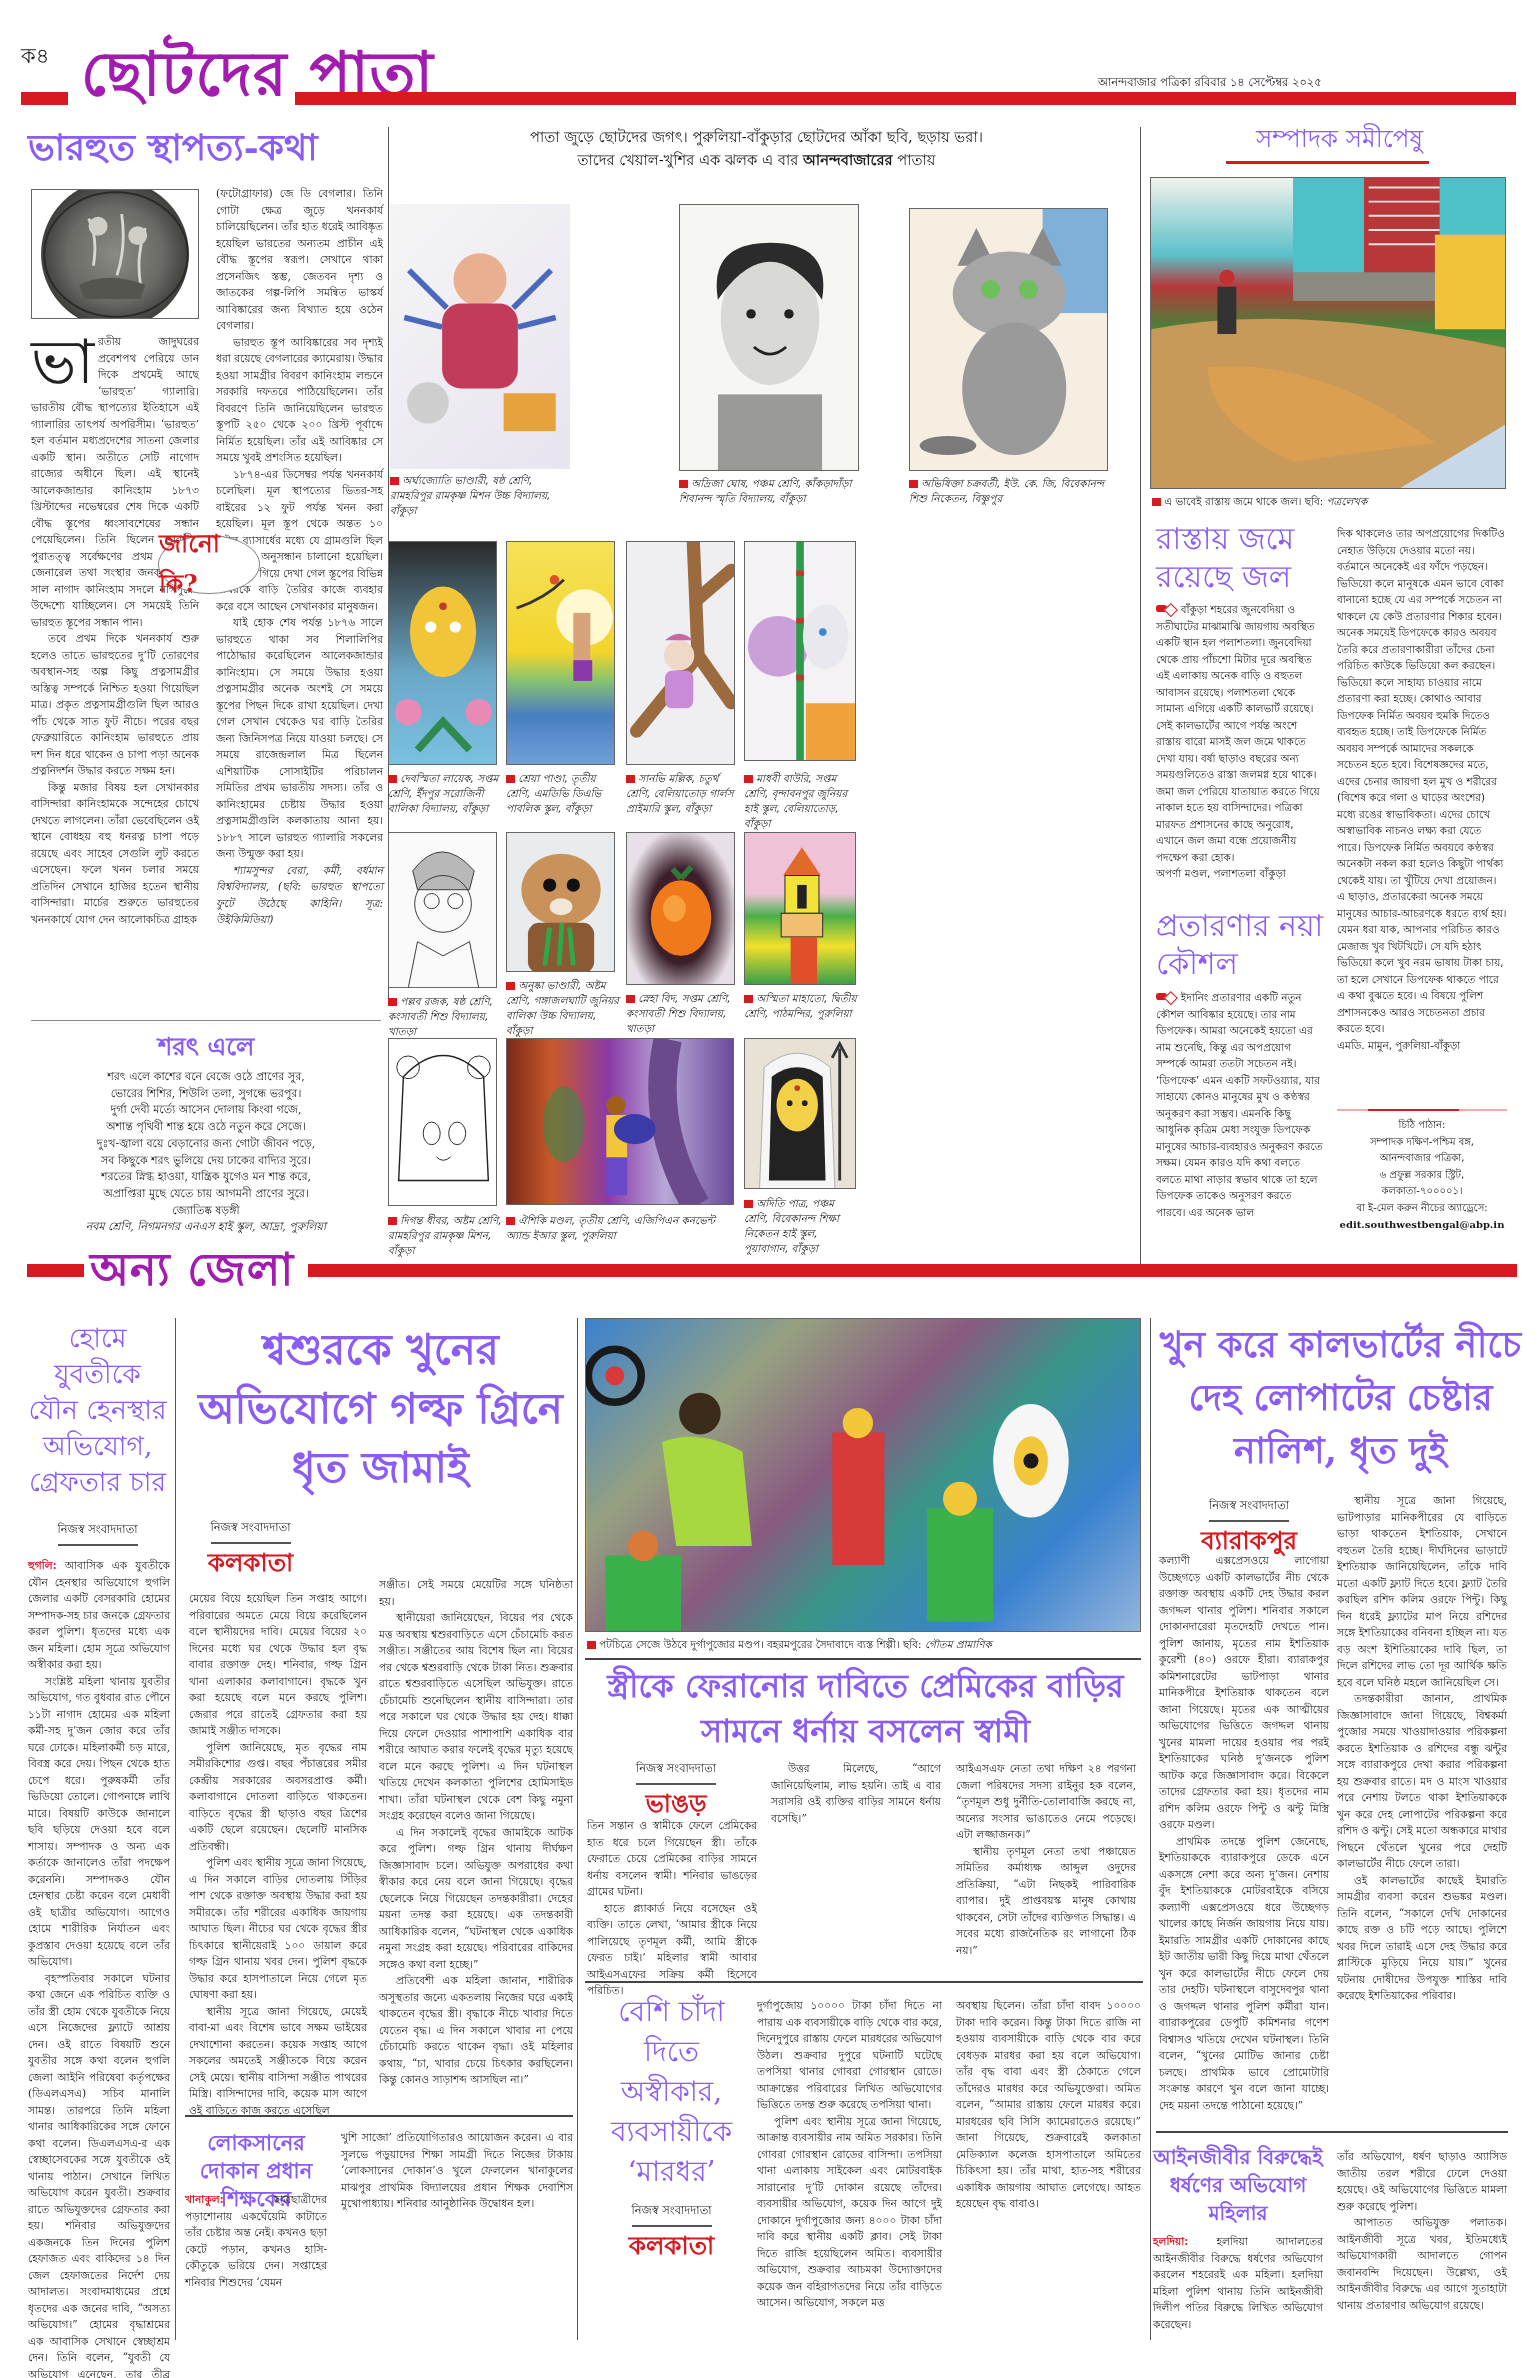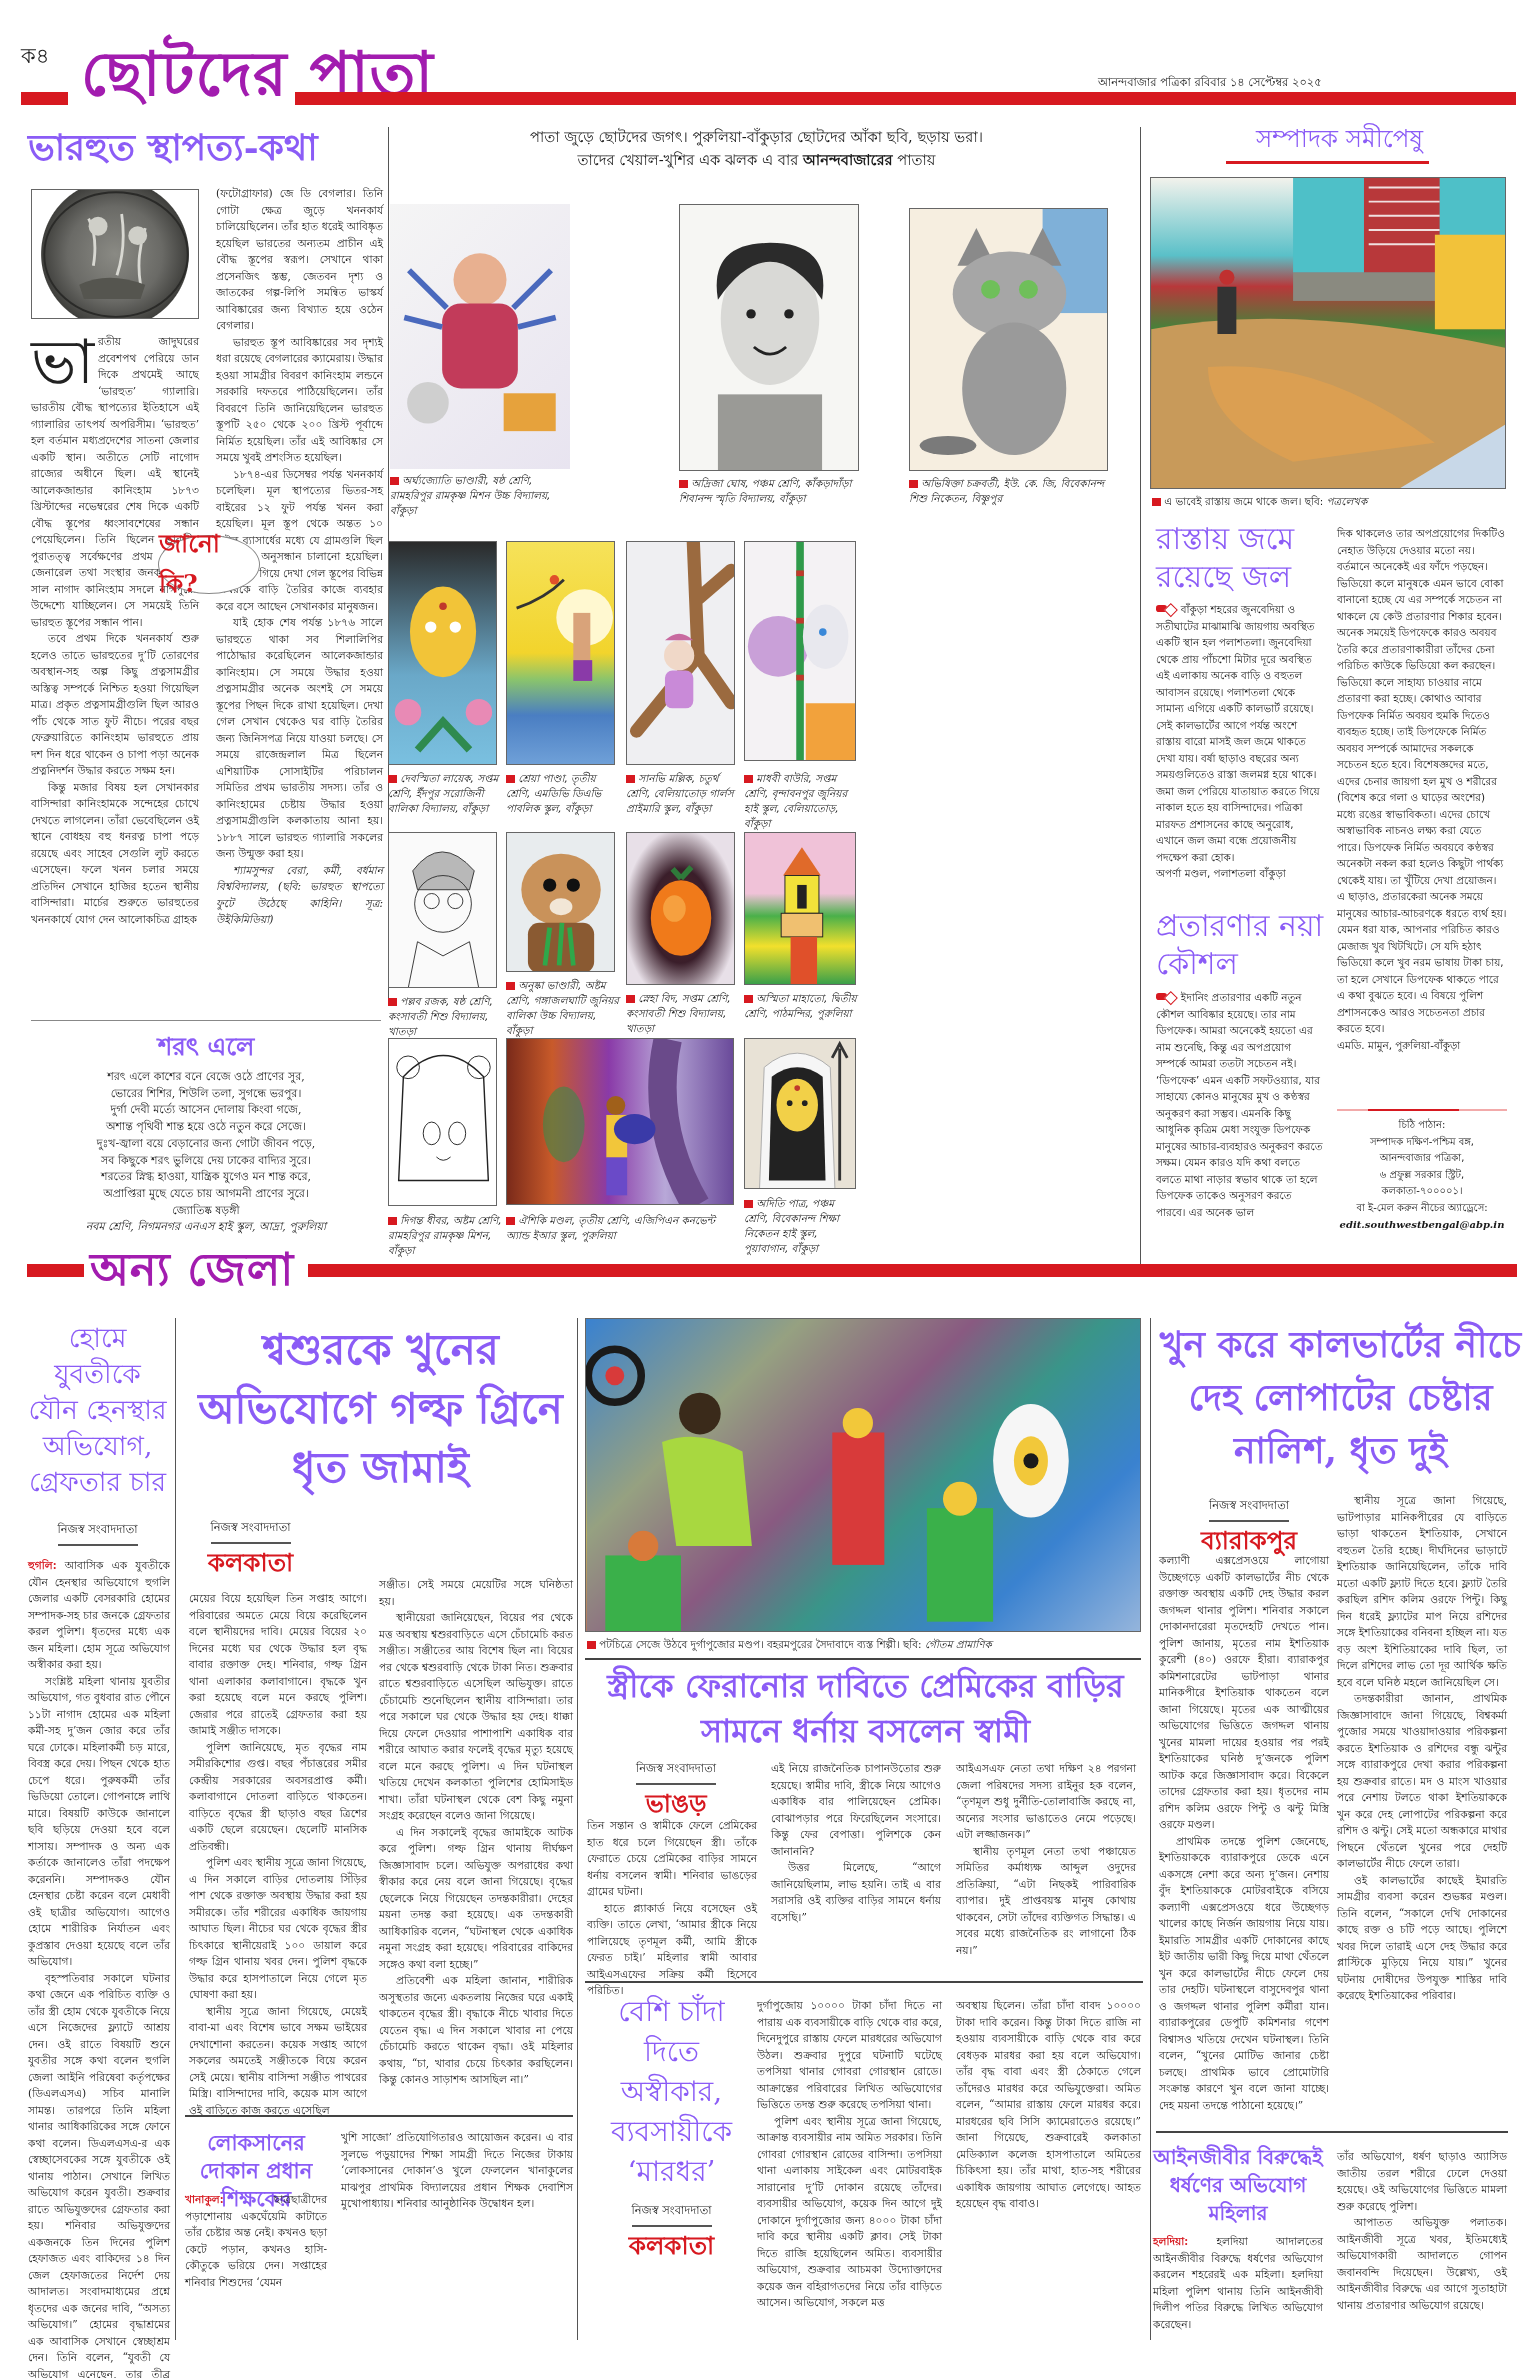--- a/index.html
+++ b/index.html
@@ -287,21 +287,21 @@
   <div>এমডি. মামুন, পুরুলিয়া-বাঁকুড়া</div>
 </div>
 <div class="abs" style="left:1337px;top:1109px;width:170px;height:1.9px;background:linear-gradient(90deg,#f2aaaa 0%,#f2aaaa 18%,#d71920 18%,#d71920 72%,#f2aaaa 72%);"></div>
 <div class="abs" style="left:1337px;top:1117px;width:170px;text-align:center;font-family:'DejaVu Sans',sans-serif;font-size:10px;line-height:16.6px;">
   <div>চিঠি পাঠান:</div>
   <div>সম্পাদক দক্ষিণ-পশ্চিম বঙ্গ,</div>
   <div>আনন্দবাজার পত্রিকা,</div>
   <div>৬ প্রফুল্ল সরকার স্ট্রিট,</div>
   <div>কলকাতা-৭০০০০১।</div>
   <div>বা ই-মেল করুন নীচের অ্যাড্রেসে:</div>
-  <div style="font-family:'DejaVu Serif',serif;font-weight:bold;font-style:italic;">edit.southwestbengal@abp.in</div>
+  <div style="font-family:'DejaVu Serif',serif;font-weight:bold;">edit.southwestbengal@abp.in</div>
 </div>
 
 <div class="redbar" style="left:26.5px;top:1264px;width:57px;"></div>
 <div class="section-title" style="left:90px;top:1247px;font-size:45px;">অন্য জেলা</div>
 <div class="redbar" style="left:308px;top:1264px;width:1209px;"></div>
 
 <div class="vline" style="left:175px;top:1318px;height:1022px;"></div>
 <div class="vline" style="left:577px;top:1318px;height:1022px;"></div>
 <div class="vline" style="left:1150px;top:1318px;height:1022px;"></div>
 
@@ -365,21 +365,20 @@
 <div class="abs headline" style="left:591px;top:1664px;width:549px;text-align:center;font-size:32px;line-height:45px;">স্ত্রীকে ফেরানোর দাবিতে প্রেমিকের বাড়ির সামনে ধর্নায় বসলেন স্বামী</div>
 <div class="abs" style="left:591px;top:1758px;width:170px;text-align:center;">
   <span class="byline">নিজস্ব সংবাদদাতা</span>
   <div class="dateline">ভাঙড়</div>
 </div>
 <div class="abs body-text" style="left:587px;top:1817px;width:170px;">
   <span>তিন সন্তান ও স্বামীকে ফেলে প্রেমিকের হাত ধরে চলে গিয়েছেন স্ত্রী। তাঁকে ফেরাতে চেয়ে প্রেমিকের বাড়ির সামনে ধর্নায় বসলেন স্বামী। শনিবার ভাঙড়ের গ্রামের ঘটনা।</span>
   <p>হাতে প্ল্যাকার্ড নিয়ে বসেছেন ওই ব্যক্তি। তাতে লেখা, ‘আমার স্ত্রীকে নিয়ে পালিয়েছে তৃণমূল কর্মী, আমি স্ত্রীকে ফেরত চাই।’ মহিলার স্বামী আবার আইএসএফের সক্রিয় কর্মী হিসেবে পরিচিত।</p>
 </div>
 <div class="abs body-text" style="left:771px;top:1760px;width:170px;">
-  <p style="text-indent:0">এই নিয়ে রাজনৈতিক চাপানউতোর শুরু হয়েছে। স্বামীর দাবি, স্ত্রীকে নিয়ে আগেও একাধিক বার পালিয়েছেন প্রেমিক। বোঝাপড়ার পরে ফিরেছিলেন সংসারে। কিন্তু ফের বেপাত্তা। পুলিশকে কেন জানাননি?</p>
   <p>উত্তর মিলেছে, “আগে জানিয়েছিলাম, লাভ হয়নি। তাই এ বার সরাসরি ওই ব্যক্তির বাড়ির সামনে ধর্নায় বসেছি।”</p>
 </div>
 <div class="abs body-text" style="left:956px;top:1760px;width:180px;">
   <span>আইএসএফ নেতা তথা দক্ষিণ ২৪ পরগনা জেলা পরিষদের সদস্য রাইনুর হক বলেন, “তৃণমূল শুধু দুর্নীতি-তোলাবাজি করছে না, অন্যের সংসার ভাঙাতেও নেমে পড়েছে। এটা লজ্জাজনক।”</span>
   <p>স্থানীয় তৃণমূল নেতা তথা পঞ্চায়েত সমিতির কর্মাধ্যক্ষ আব্দুল ওদুদের প্রতিক্রিয়া, “এটা নিছকই পারিবারিক ব্যাপার। দুই প্রাপ্তবয়স্ক মানুষ কোথায় থাকবেন, সেটা তাঁদের ব্যক্তিগত সিদ্ধান্ত। এ সবের মধ্যে রাজনৈতিক রং লাগানো ঠিক নয়।”</p>
 </div>
 <div class="hline" style="left:585px;top:1981px;width:558px;"></div>
 
 <div class="abs headline" style="left:591px;top:1992px;width:161px;text-align:center;font-size:28px;line-height:40px;font-weight:normal;">বেশি চাঁদা দিতে অস্বীকার, ব্যবসায়ীকে ‘মারধর’</div>
 <div class="abs" style="left:591px;top:2200px;width:161px;text-align:center;">

